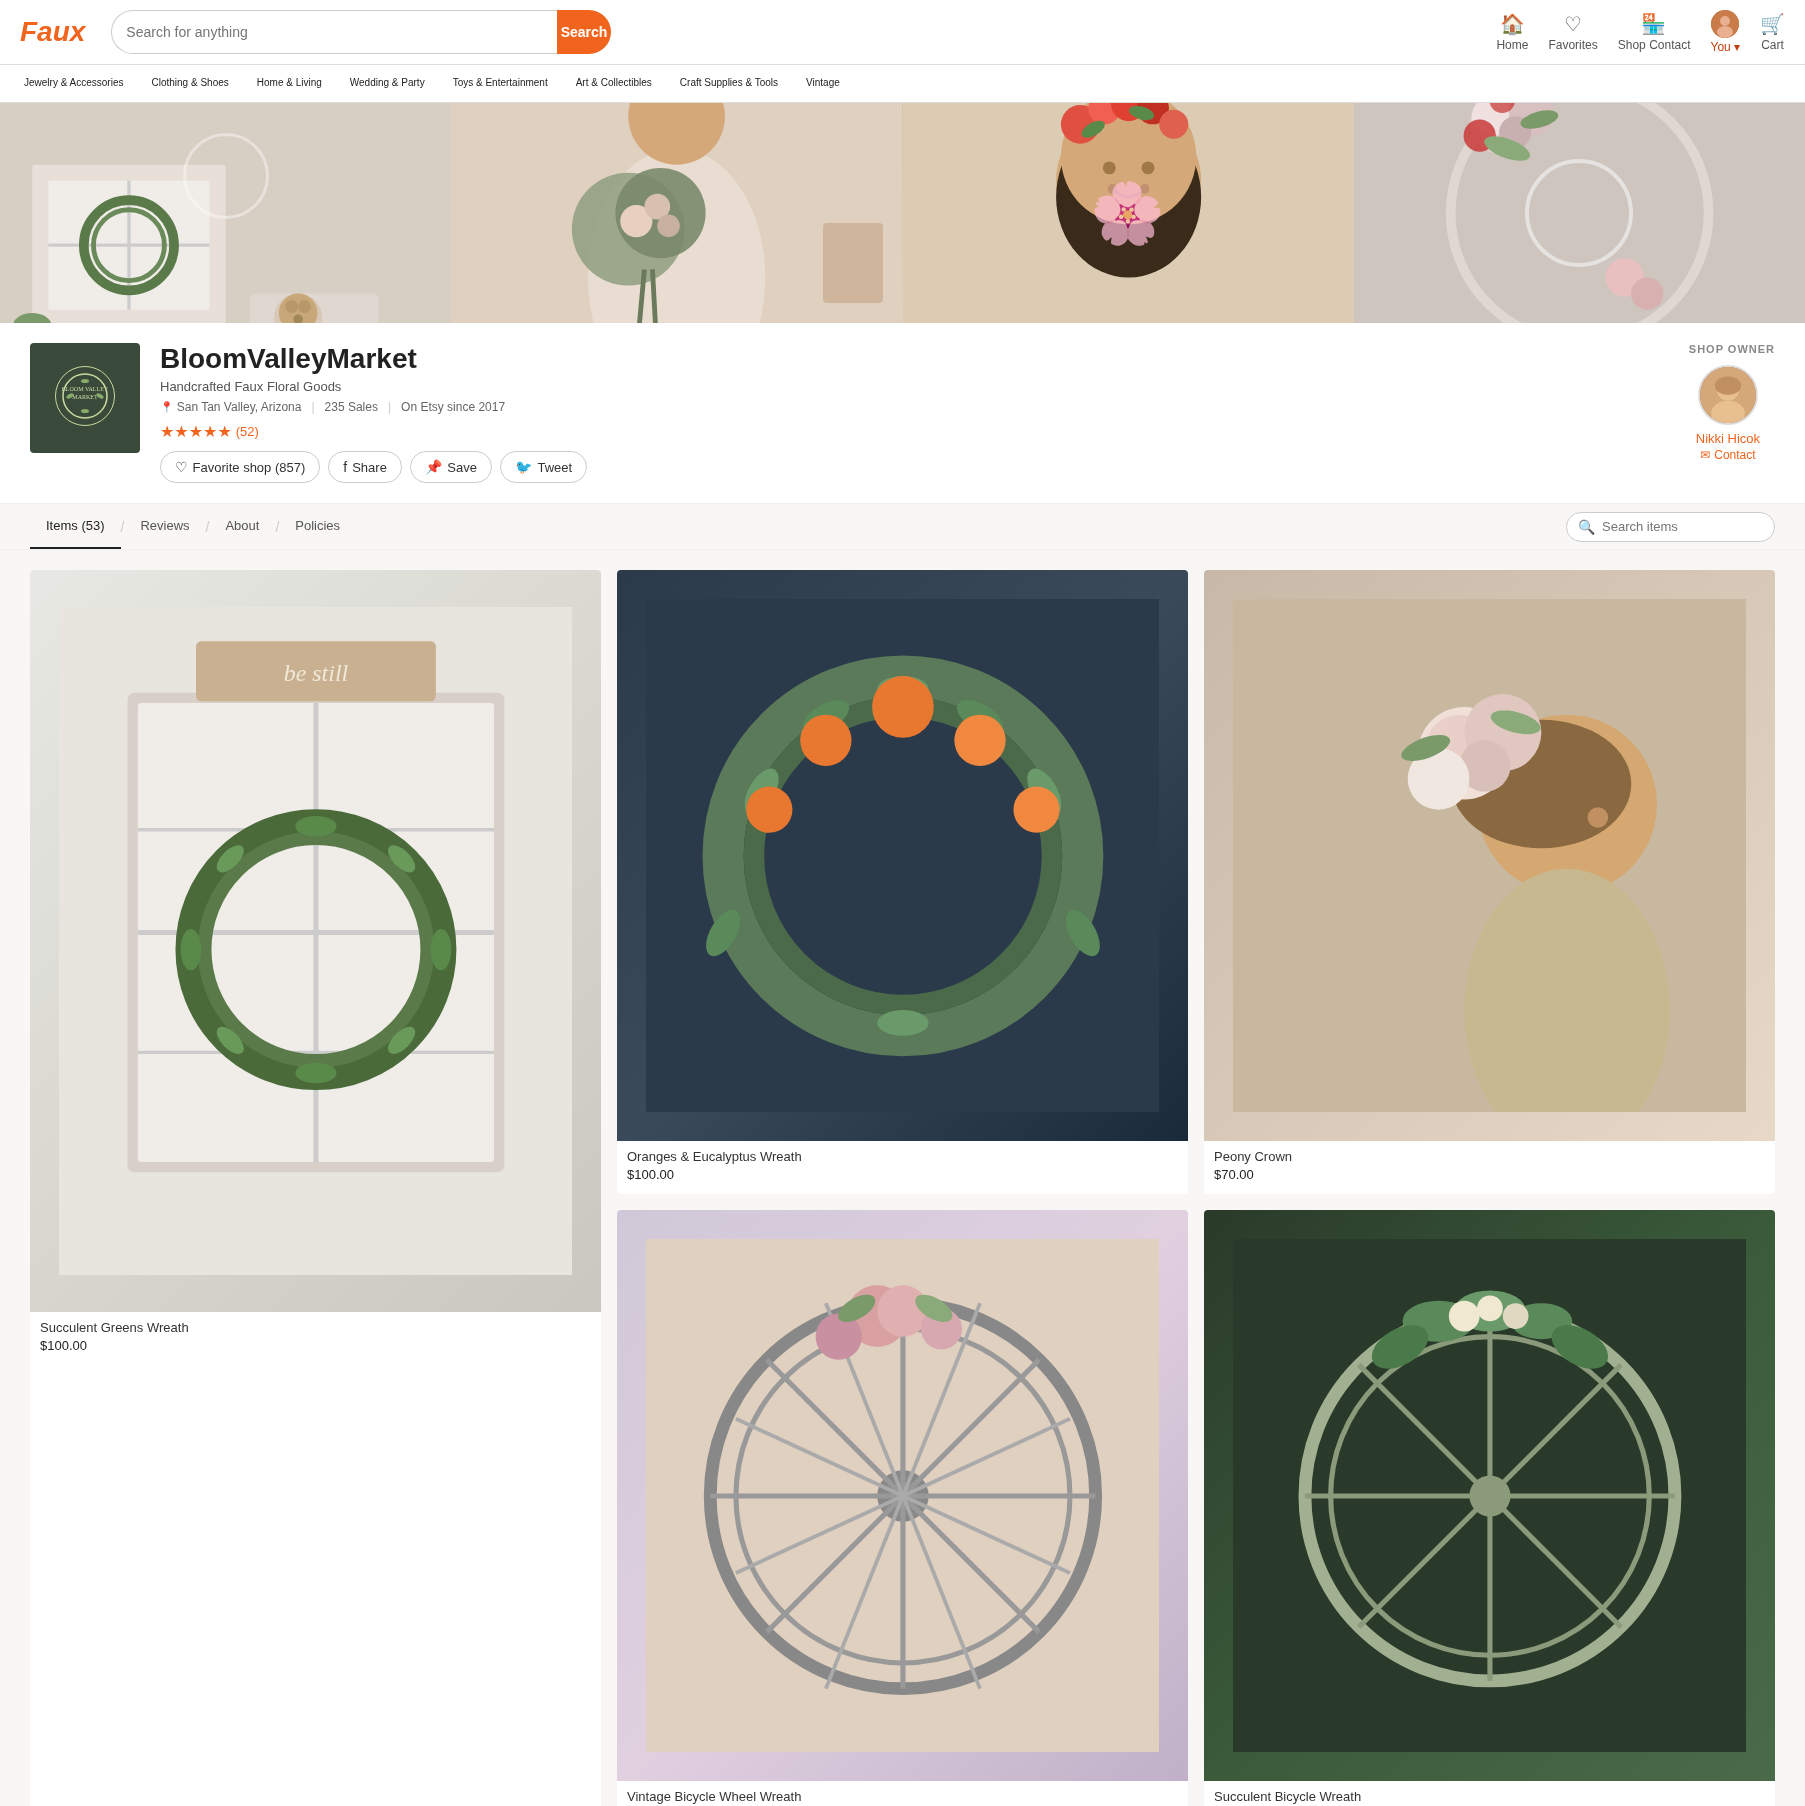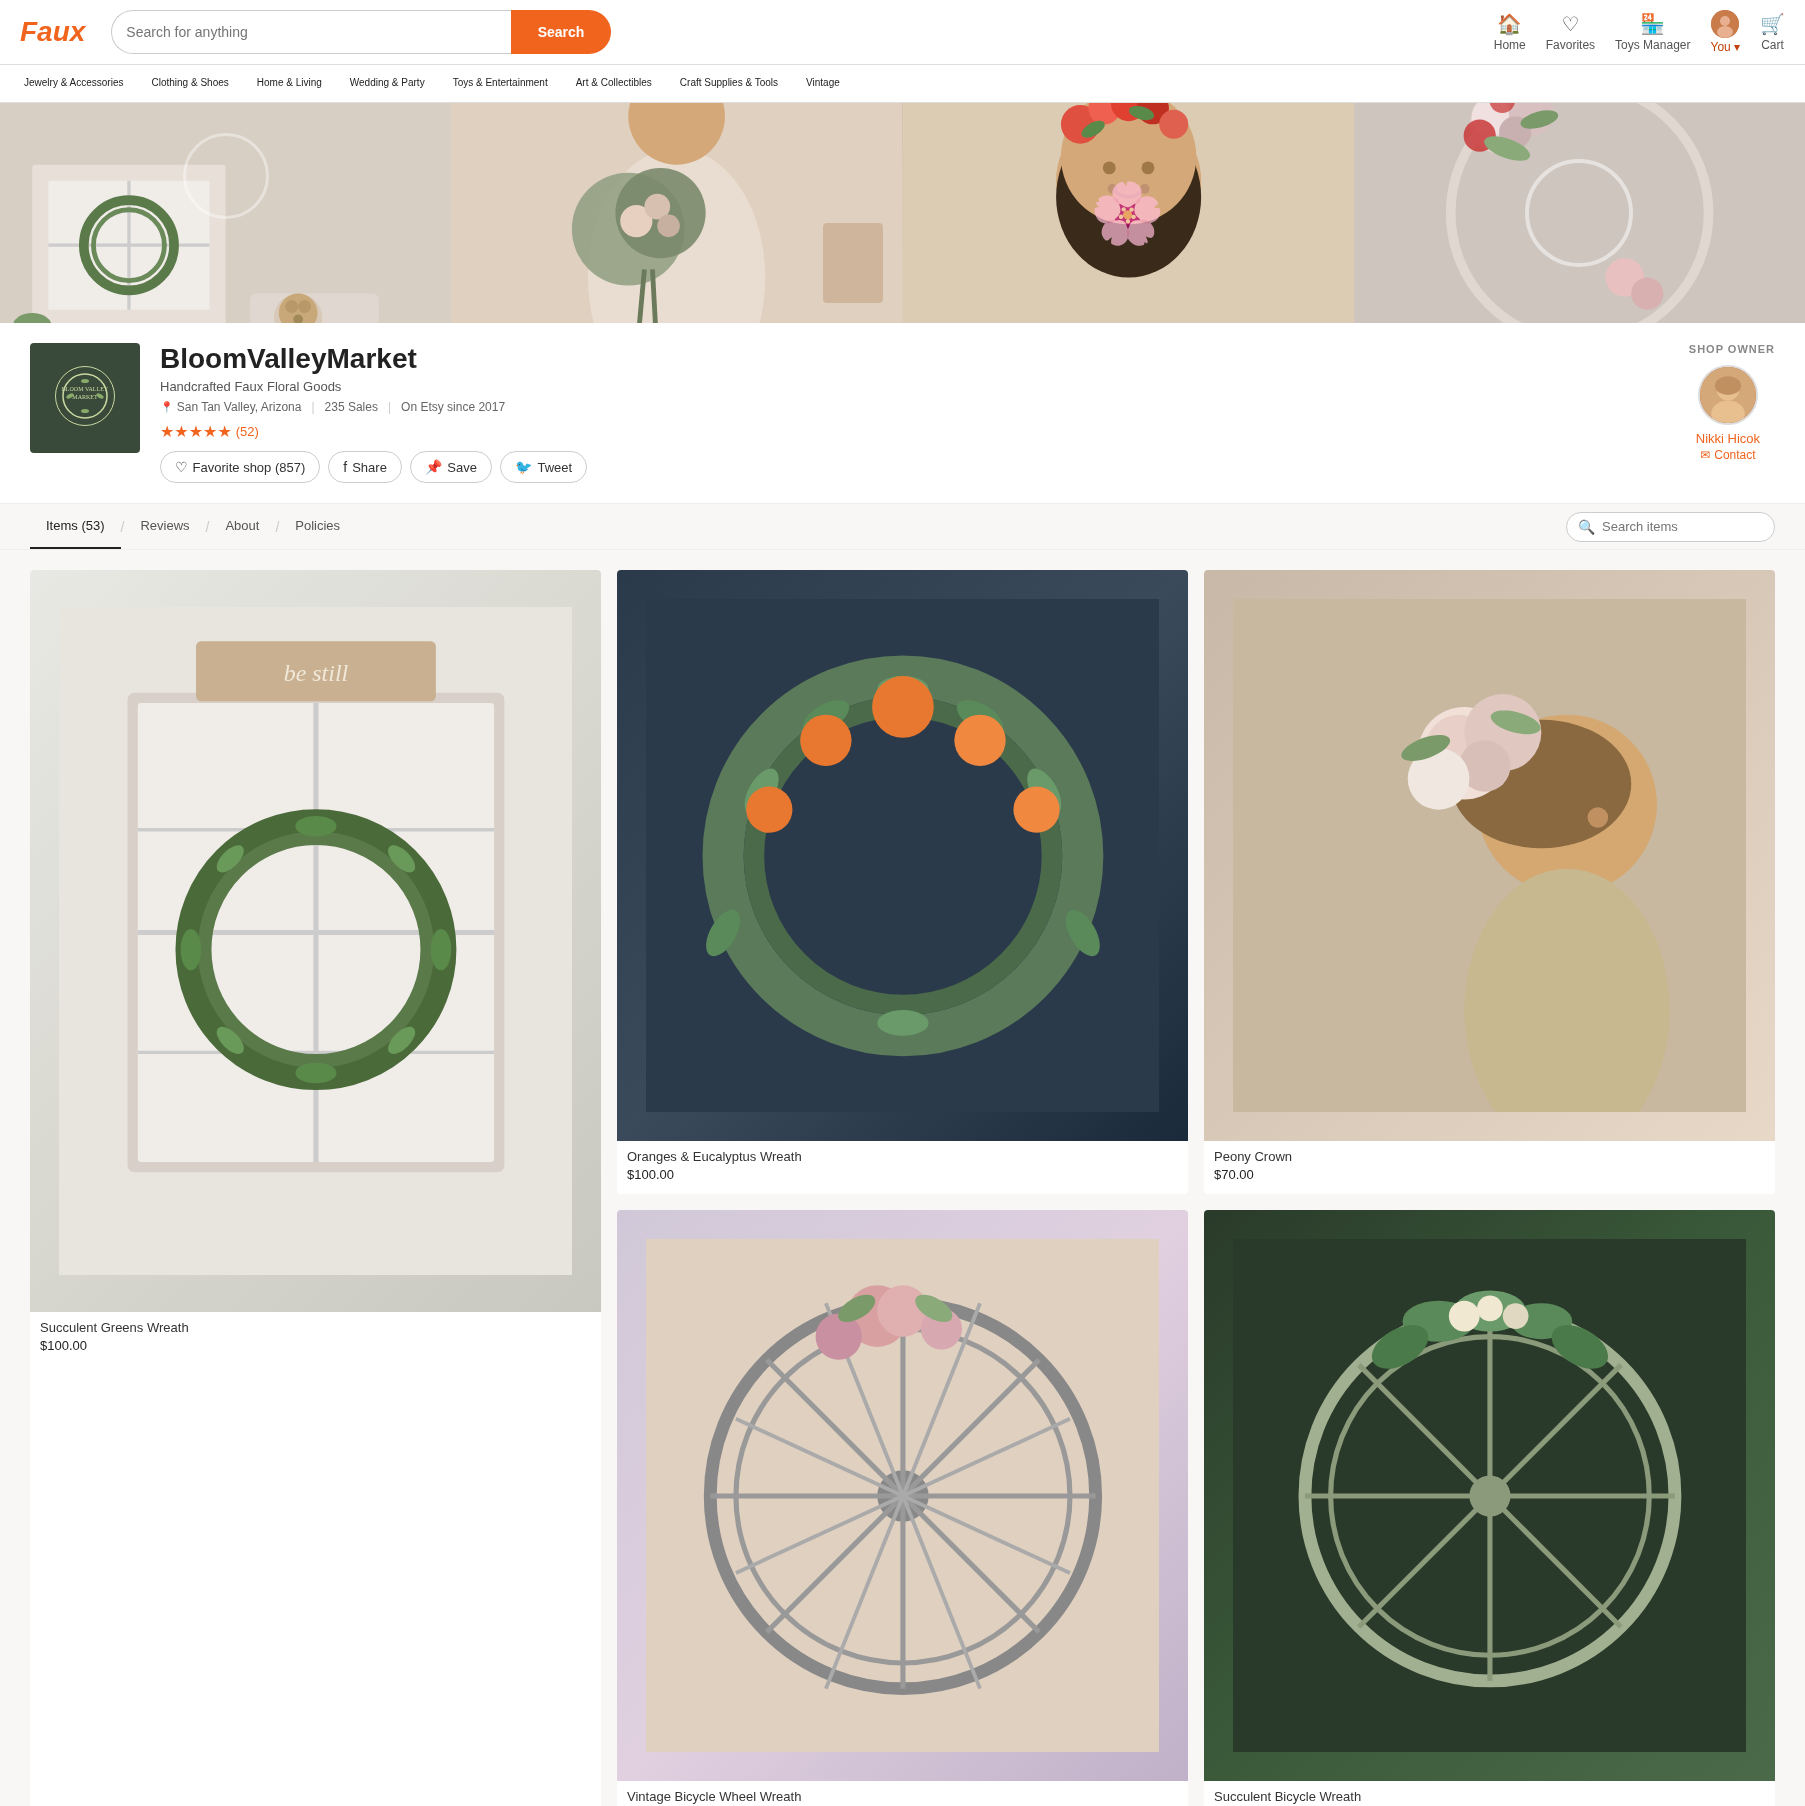--- a/index.html
+++ b/index.html
@@ -32,21 +32,21 @@
       border: 1px solid #ccc;
       border-right: none;
       border-radius: 24px 0 0 24px;
       font-size: 14px;
       outline: none;
     }
     .search-btn {
       background: #F1641E;
       color: #fff;
       border: none;
-      padding: 9px 27px;
+      padding: 9px 4px;
       border-radius: 0 24px 24px 0;
       cursor: pointer;
       font-size: 14px;
       font-weight: bold;
     }
     .header-nav {
       display: flex;
       align-items: center;
       gap: 20px;
       margin-left: auto;
@@ -324,21 +324,21 @@
     <a class="nav-item">
       <span class="nav-icon">🏠</span>
       <span>Home</span>
     </a>
     <a class="nav-item">
       <span class="nav-icon">♡</span>
       <span>Favorites</span>
     </a>
     <a class="nav-item">
       <span class="nav-icon">🏪</span>
-      <span>Toys Manager</span>
+      <span>Shop Contact</span>
     </a>
     <a class="nav-item you">
       <div class="avatar-circle">
         <svg width="28" height="28" viewBox="0 0 28 28">
           <circle cx="14" cy="14" r="14" fill="#c97b4a"></circle>
           <circle cx="14" cy="11" r="5" fill="#e8b090"></circle>
           <ellipse cx="14" cy="22" rx="8" ry="6" fill="#e8b090"></ellipse>
         </svg>
       </div>
       <span>You ▾</span>

